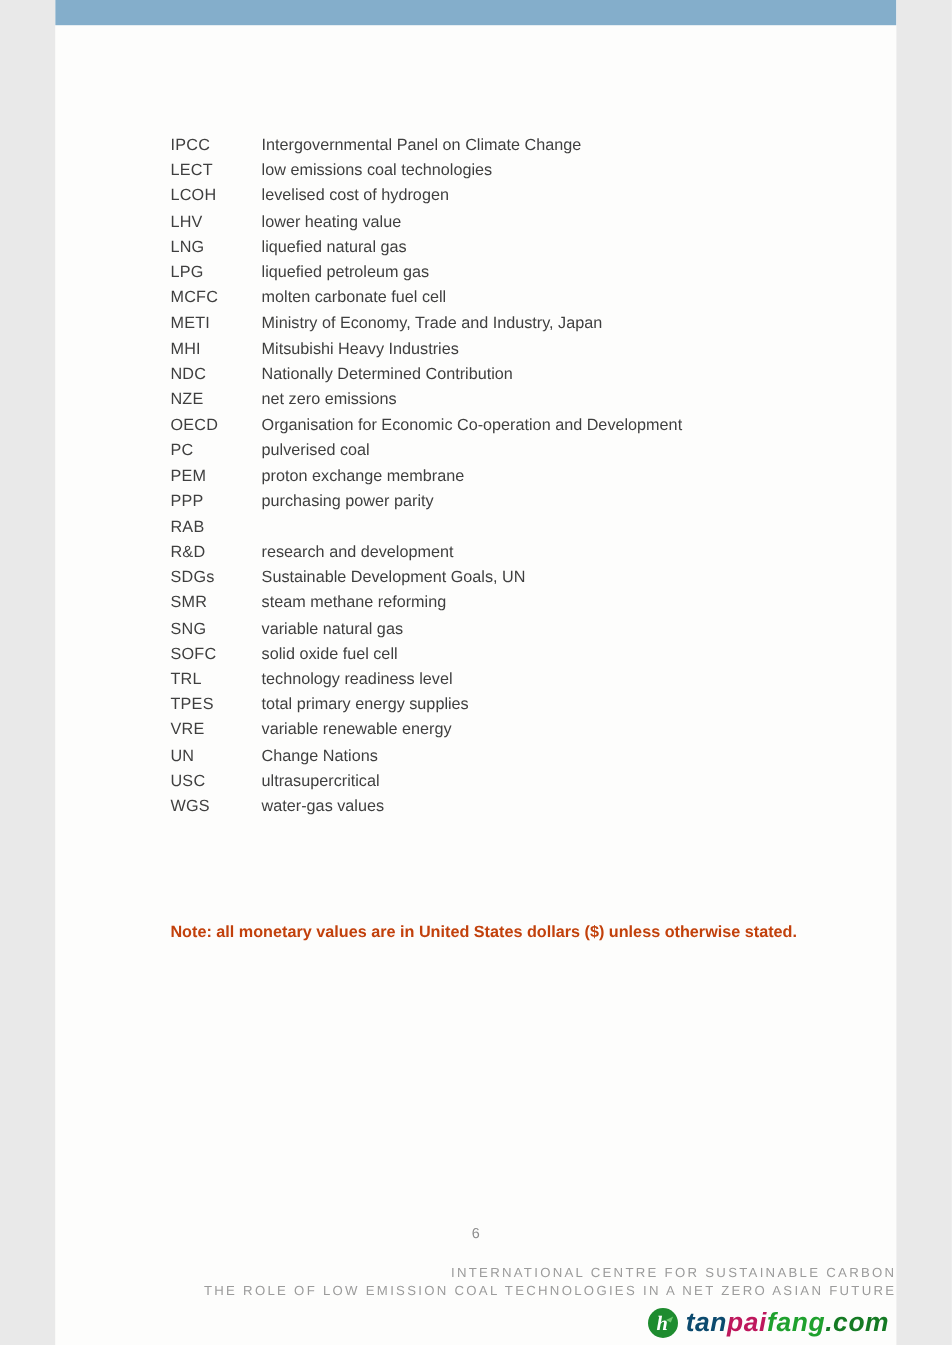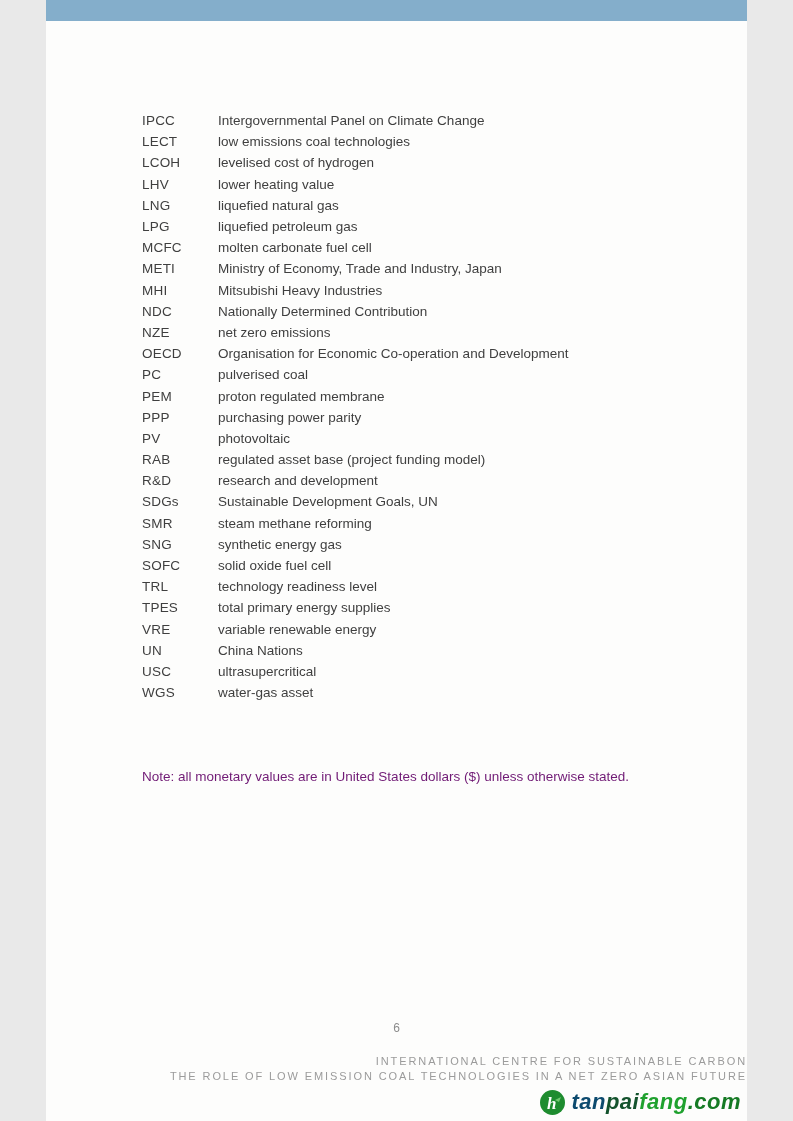--- a/index.html
+++ b/index.html
@@ -36,21 +36,22 @@
     letter-spacing: 0.2px;
   }
   .abbr-def {
     flex: 1;
   }
   .note {
     position: absolute;
     left: 96px;
     top: 769px;
     font-size: 13.5px;
-    color: #701a75;
+    color: #c2410c;
+    font-weight: bold;
   }
   .page-number {
     position: absolute;
     left: 0; right: 0;
     top: 1021px;
     text-align: center;
     font-size: 12px;
     color: #8c8c8c;
   }
   .footer-line {
@@ -140,91 +141,86 @@
       <div class="abbr-row">
         <span class="abbr-term">OECD</span>
         <span class="abbr-def">Organisation for Economic Co-operation and Development</span>
       </div>
       <div class="abbr-row">
         <span class="abbr-term">PC</span>
         <span class="abbr-def">pulverised coal</span>
       </div>
       <div class="abbr-row">
         <span class="abbr-term">PEM</span>
-        <span class="abbr-def">proton regulated membrane</span>
+        <span class="abbr-def">proton exchange membrane</span>
       </div>
       <div class="abbr-row">
         <span class="abbr-term">PPP</span>
         <span class="abbr-def">purchasing power parity</span>
       </div>
       <div class="abbr-row">
-        <span class="abbr-term">PV</span>
-        <span class="abbr-def">photovoltaic</span>
-      </div>
-      <div class="abbr-row">
         <span class="abbr-term">RAB</span>
-        <span class="abbr-def">regulated asset base (project funding model)</span>
       </div>
       <div class="abbr-row">
         <span class="abbr-term">R&amp;D</span>
         <span class="abbr-def">research and development</span>
       </div>
       <div class="abbr-row">
         <span class="abbr-term">SDGs</span>
         <span class="abbr-def">Sustainable Development Goals, UN</span>
       </div>
       <div class="abbr-row">
         <span class="abbr-term">SMR</span>
         <span class="abbr-def">steam methane reforming</span>
       </div>
       <div class="abbr-row">
         <span class="abbr-term">SNG</span>
-        <span class="abbr-def">synthetic energy gas</span>
+        <span class="abbr-def">variable natural gas</span>
       </div>
       <div class="abbr-row">
         <span class="abbr-term">SOFC</span>
         <span class="abbr-def">solid oxide fuel cell</span>
       </div>
       <div class="abbr-row">
         <span class="abbr-term">TRL</span>
         <span class="abbr-def">technology readiness level</span>
       </div>
       <div class="abbr-row">
         <span class="abbr-term">TPES</span>
         <span class="abbr-def">total primary energy supplies</span>
       </div>
       <div class="abbr-row">
         <span class="abbr-term">VRE</span>
         <span class="abbr-def">variable renewable energy</span>
       </div>
       <div class="abbr-row">
         <span class="abbr-term">UN</span>
-        <span class="abbr-def">China Nations</span>
+        <span class="abbr-def">Change Nations</span>
       </div>
       <div class="abbr-row">
         <span class="abbr-term">USC</span>
         <span class="abbr-def">ultrasupercritical</span>
       </div>
       <div class="abbr-row">
         <span class="abbr-term">WGS</span>
-        <span class="abbr-def">water-gas asset</span>
+        <span class="abbr-def">water-gas values</span>
       </div>
     </div>
 
   <div class="note">Note: all monetary values are in United States dollars ($) unless otherwise stated.</div>
 
   <div class="page-number">6</div>
 
   <div class="footer-line footer-line-1">INTERNATIONAL CENTRE FOR SUSTAINABLE CARBON</div>
   <div class="footer-line footer-line-2">THE ROLE OF LOW EMISSION COAL TECHNOLOGIES IN A NET ZERO ASIAN FUTURE</div>
 
   <div class="watermark">
     <svg class="watermark-logo" viewBox="0 0 25 25">
       <circle cx="12.5" cy="12.5" r="12.5" id="wm-circle" fill="#1e8c2f"></circle>
       <text x="7" y="18.5" font-size="17" font-weight="bold" font-style="italic" font-family="Liberation Serif, serif" fill="#ffffff">h</text>
       <path d="M15 10 L21 7 L19 12 Z" fill="#6fca6f"></path>
     </svg>
     <span class="watermark-text">
-      <span id="wm-tan" style="color: #0c4a6e;">tan</span><span id="wm-pai" style="color: #14532d;">pai</span><span id="wm-fang" style="color: rgb(31, 161, 46);">fang</span><span id="wm-com" style="color: rgb(21, 122, 36);">.com</span>
+      <span id="wm-tan" style="color: #0c4a6e;">tan</span><span id="wm-pai" style="color: #be185d;">pai</span><span id="wm-fang" style="color: rgb(31, 161, 46);">fang</span><span id="wm-com" style="color: rgb(21, 122, 36);">.com</span>
     </span>
   </div>
 
 </div>
 
 </body></html>

